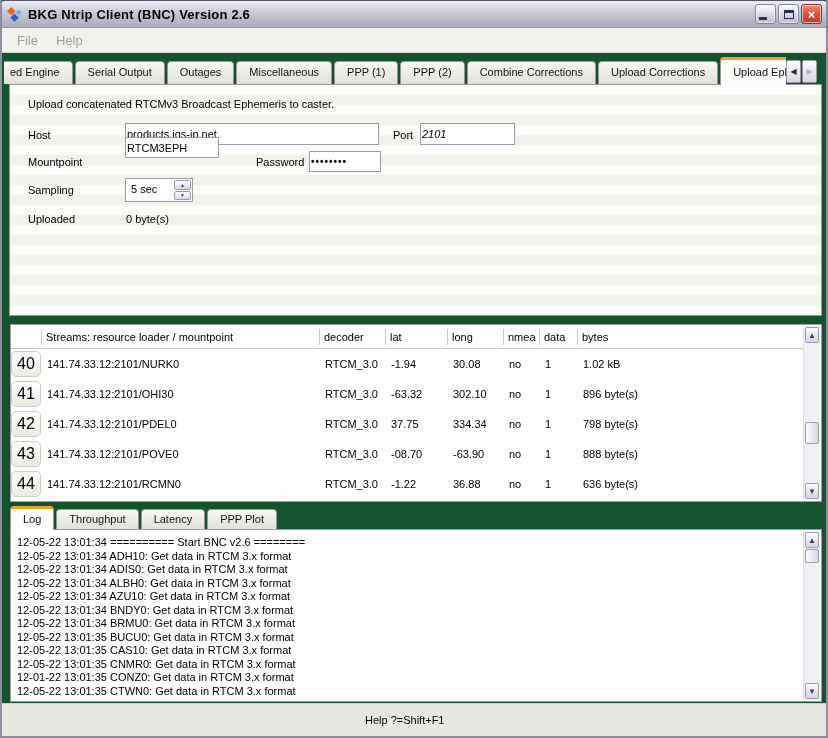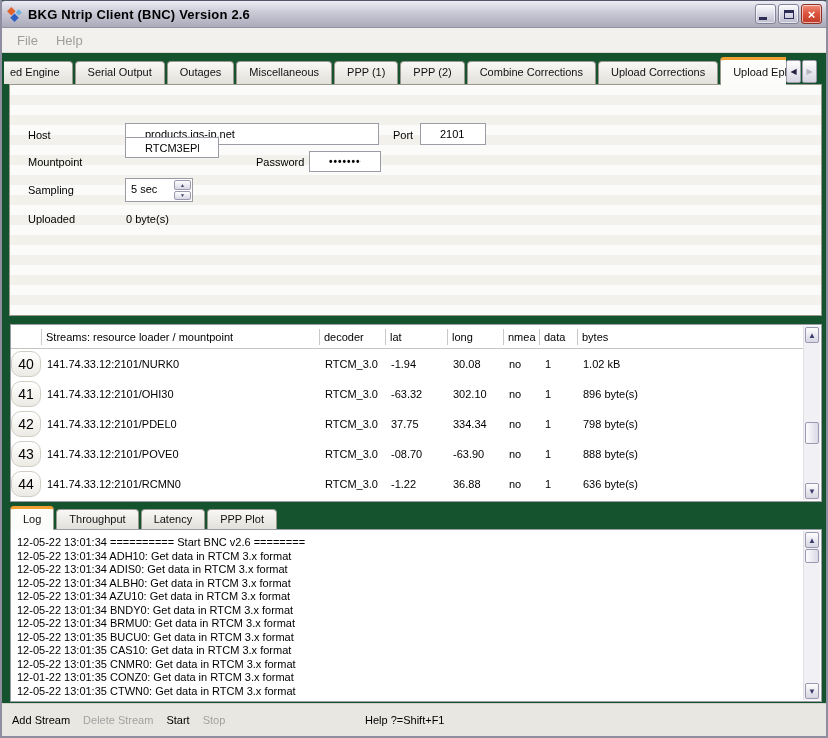--- a/index.html
+++ b/index.html
@@ -77,21 +77,21 @@
   .tabpane {
     position:absolute; top:84px; left:7px; width:813px; height:232px;
     border:1px solid #98988e;
     background:repeating-linear-gradient(180deg,#fbfbf9 0px,#fbfbf9 10px,#f2f1ec 10px,#f2f1ec 20px);
     z-index:1;
   }
   .form-desc { position:absolute; left:18px; top:13px; font-size:11px; color:#000; }
   .f-label { position:absolute; font-size:11px; color:#000; }
   .f-input {
     position:absolute; border:1px solid #9c9ca6; background:#fff;
-    font-family:"Liberation Sans",sans-serif; font-size:11px; color:#000; padding:0 19px;
+    font-family:"Liberation Sans",sans-serif; font-size:11px; color:#000; padding:0 1px;
   }
   .pw { letter-spacing:1px; font-size:10px; font-weight:bold; }
   .spinbox {
     position:absolute; left:115px; top:93px; width:68px; height:24px;
     border:1px solid #9c9ca6; background:#fff;
   }
   .spin-value { position:absolute; left:5px; top:4px; font-size:11px; }
   .spin-btns { position:absolute; right:1px; top:1px; width:17px; height:20px; display:flex; flex-direction:column; gap:1px; }
   .spin-btn {
     flex:1; border:1px solid #9a99b0; border-radius:2px;
@@ -114,21 +114,21 @@
   .hcell.c1,.hcell.c2,.hcell.c3,.hcell.c4,.hcell.c5,.hcell.c6,.hcell.c7 { border-left:1px solid #c9c9c5; }
   .stream-row {
     display:grid; grid-template-columns:30px 278px 66px 62px 56px 36px 38px 1fr;
     height:30px; align-items:center;
   }
   .cell { font-size:11px; color:#000; padding-left:6px; white-space:nowrap; overflow:hidden; }
   .cell.k-num { padding:0; display:flex; align-items:center; justify-content:center; }
   .numbox {
     width:36px; height:26px; display:flex; align-items:center; justify-content:center;
     background:linear-gradient(180deg,#ffffff,#eceae3);
-    border:1px solid #cfcdc4; border-radius:10px; font-size:14px; color:#000;
+    border:1px solid #cfcdc4; border-radius:5px; font-size:16px; color:#000;
   }
 
   
   .vscroll {
     position:absolute; top:1px; bottom:1px; right:1px; width:17px;
     background:#f1f0f5; border-left:1px solid #e0dfe6;
   }
   .sb-btn {
     position:absolute; left:1px; right:1px; height:16px;
     border:1px solid #9a99b0; border-radius:2px;
@@ -215,25 +215,26 @@
   <div class="tab-scrollers">
     <div class="tab-scroll-btn">
         <span>◀</span>
       </div>
     <div class="tab-scroll-btn disabled">
         <span>▶</span>
       </div>
   </div>
 
   <div class="tabpane">
+    <div class="form-desc">Upload concatenated RTCMv3 Broadcast Ephemeris to caster.</div>
 
     <span class="f-label" style="left:18px; top:44px;">Host</span>
     <input class="f-input" style="left: 115px; top: 38px; width: 254px; height: 22px;" value="products.igs-ip.net">
     <span class="f-label" style="left:383px; top:44px;">Port</span>
-    <input class="f-input" style="left: 410px; top: 38px; width: 66px; height: 22px;" value="2101">
+    <input class="f-input" style="left: 410px; top: 38px; width: 95px; height: 22px; font-style: italic;" value="2101">
 
     <span class="f-label" style="left:18px; top:71px;">Mountpoint</span>
     <input class="f-input" style="left: 115px; top: 52px; width: 94px; height: 21px;" value="RTCM3EPH">
     <span class="f-label" style="left:246px; top:71px;">Password</span>
     <input class="f-input pw" style="left: 299px; top: 66px; width: 72px; height: 21px;" value="••••••••">
 
     <span class="f-label" style="left:18px; top:99px;">Sampling</span>
     <div class="spinbox">
       <span class="spin-value">5 sec</span>
       <div class="spin-btns">
@@ -362,22 +363,16 @@
           <span>▲</span>
         </div>
       <div class="sb-thumb" style="top:18px; height:14px;"></div>
       <div class="sb-btn down">
           <span>▼</span>
         </div>
     </div>
   </div>
 
   <div class="footer">
-    <div style="display:flex;">
-        <span class="fbtn">Add Stream</span>
-        <span class="fbtn disabled">Delete Stream</span>
-        <span class="fbtn">Start</span>
-        <span class="fbtn disabled">Stop</span>
-      </div>
     <span class="help-label">Help ?=Shift+F1</span>
   </div>
 
 </div>
 
 </body></html>

